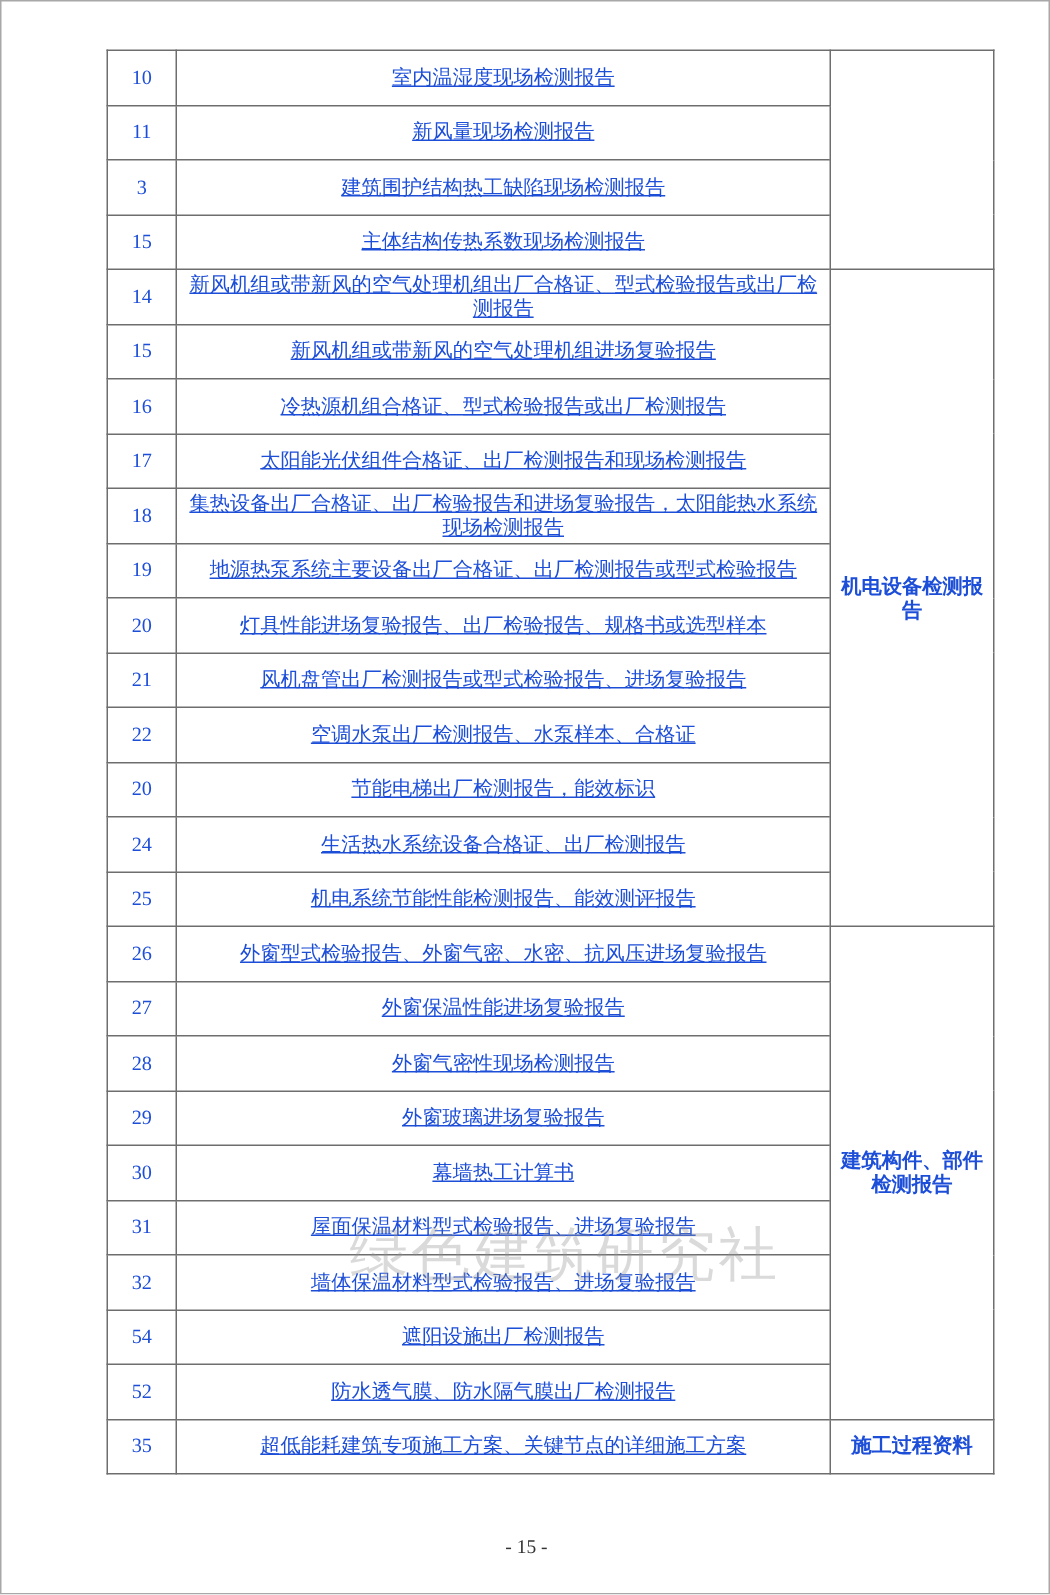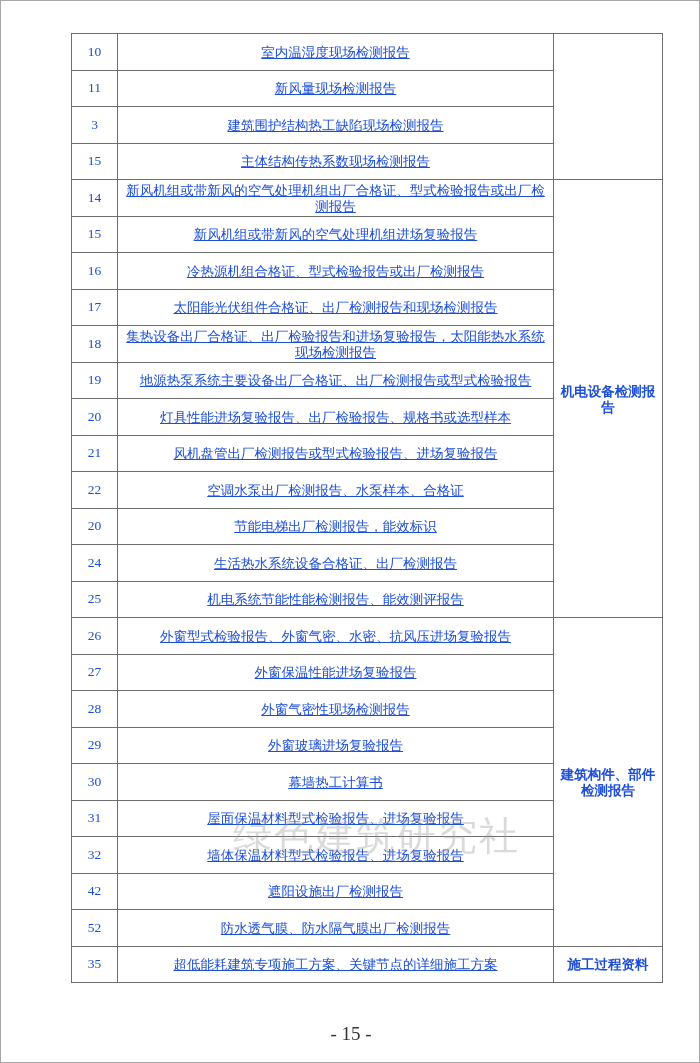--- a/index.html
+++ b/index.html
@@ -28,21 +28,21 @@
     td.cat.small { line-height: 16px; }
     .watermark {
       position: absolute; left: 232px; top: 808px;
       font-family: "DejaVu Sans", sans-serif; font-size: 39px;
       color: rgba(150,150,150,0.35); letter-spacing: 2px;
       white-space: nowrap; pointer-events: none;
     }
     .page-number {
       position: absolute; left: 0; width: 700px; top: 1022px;
       text-align: center; font-family: "Liberation Serif", serif;
-      font-size: 19px; color: #333;
+      font-size: 13px; color: #333;
     }
   </style>
 </head>
 <body>
 
 <div class="page">
   <table class="doc">
     <tbody>
       <tr>
         <td class="num">10</td>
@@ -133,21 +133,21 @@
       </tr>
       <tr>
         <td class="num">31</td>
         <td class="content">屋面保温材料型式检验报告、进场复验报告</td>
       </tr>
       <tr>
         <td class="num">32</td>
         <td class="content">墙体保温材料型式检验报告、进场复验报告</td>
       </tr>
       <tr>
-        <td class="num">42</td>
+        <td class="num">54</td>
         <td class="content">遮阳设施出厂检测报告</td>
       </tr>
       <tr>
         <td class="num">52</td>
         <td class="content">防水透气膜、防水隔气膜出厂检测报告</td>
       </tr>
       <tr>
         <td class="num">35</td>
         <td class="content">超低能耗建筑专项施工方案、关键节点的详细施工方案</td>
         <td class="cat small">施工过程资料</td>

